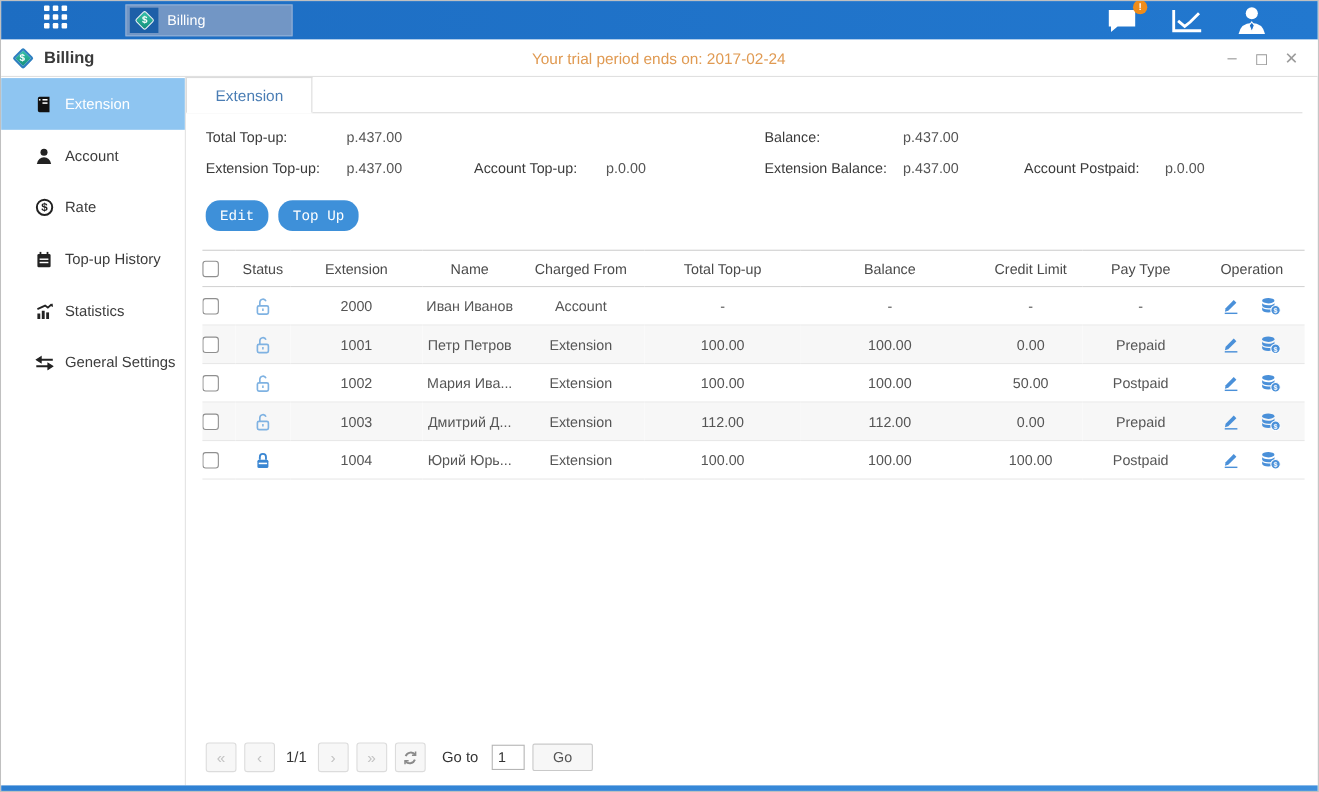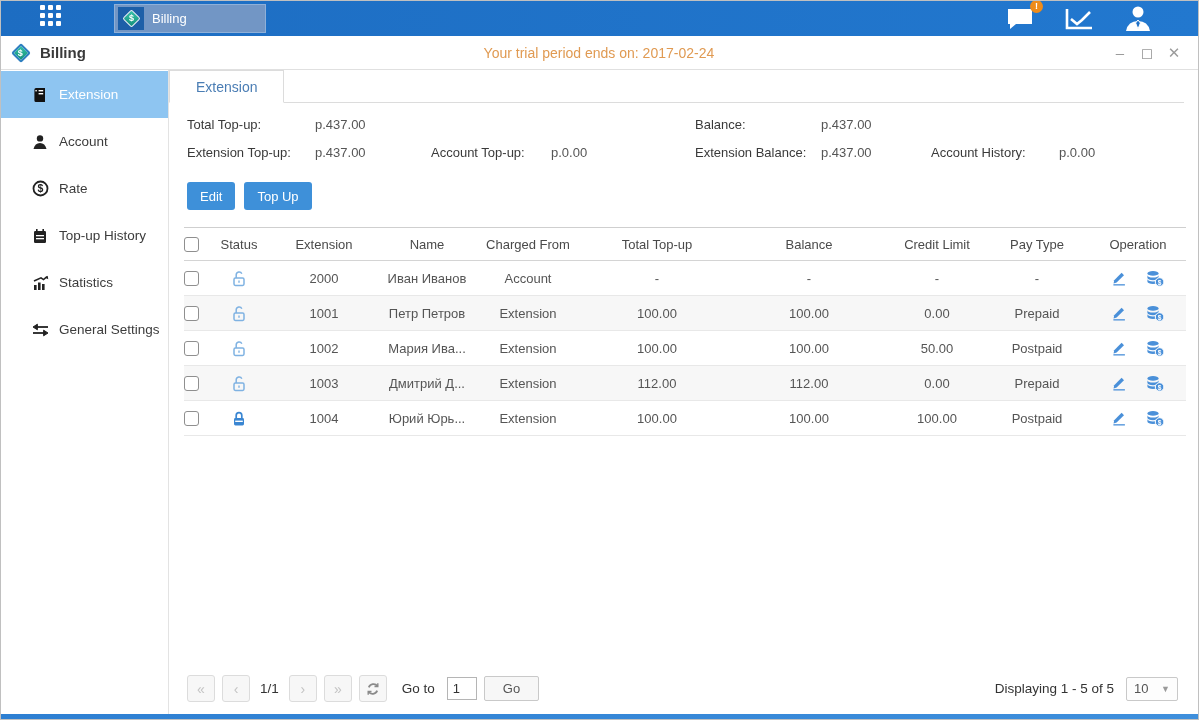--- a/index.html
+++ b/index.html
@@ -45,21 +45,21 @@
   .tabstrip { height:33px; display:flex; border-bottom:1px solid #dcdcdc; flex:none; }
   .tab { min-width:107px; padding:0 26px; background:#fff; border:1px solid #dcdcdc; border-bottom:1px solid #fff; margin-bottom:-1px; display:flex; align-items:center; justify-content:center; color:#4a7db4; font-size:14px; cursor:pointer; }
 
   
   .summary { padding:14px 0 4px 18px; display:grid; grid-template-columns:128px 116px 120px 144px 126px 110px 128px 1fr; row-gap:13px; align-items:center; flex:none; }
   .slabel { font-weight:normal; color:#3a3a3a; }
   .sval { color:#555; }
 
   
   .actions { padding:18px 0 0 18px; display:flex; gap:9px; flex:none; }
-  .btn-blue { background:#3e90d9; color:#fff; border:none; border-radius:3px; height:28px; padding:0 13px; font-size:13px; font-family:Liberation Sans, sans-serif; cursor:pointer; }
+  .btn-blue { background:#3e90d9; color:#fff; border:none; border-radius:13px; height:28px; padding:0 13px; font-size:13px; font-family:Liberation Mono, monospace; cursor:pointer; }
 
   
   .tablewrap { margin:17px 0 0 15px; flex:none; }
   table { width:1002px; border-collapse:collapse; table-layout:fixed; }
   thead th { height:33px; font-weight:normal; color:#4a4a4a; font-size:13px; border-top:1px solid #cfcfcf; border-bottom:1px solid #d4d4d4; text-align:center; }
   tbody td { height:35px; text-align:center; color:#555; font-size:13px; border-bottom:1px solid #e8e8e8; overflow:hidden; white-space:nowrap; }
   tbody tr.alt { background:#f7f7f7; }
   .cbx { width:15px; height:15px; border:1px solid #8f8f8f; border-radius:3px; background:#fff; display:inline-block; vertical-align:middle; cursor:pointer; }
   .opcell .opic { display:inline-flex; margin:0 8px; cursor:pointer; color:#4a90d9; vertical-align:middle; }
 
@@ -230,21 +230,21 @@
         <span class="sval">p.437.00</span>
         <span></span>
           <span></span>
 
         <span class="slabel">Extension Top-up:</span>
         <span class="sval">p.437.00</span>
         <span class="slabel">Account Top-up:</span>
         <span class="sval">p.0.00</span>
         <span class="slabel">Extension Balance:</span>
         <span class="sval">p.437.00</span>
-        <span class="slabel">Account History:</span>
+        <span class="slabel">Account Postpaid:</span>
         <span class="sval">p.0.00</span>
       </div>
 
       <div class="actions">
         <button class="btn-blue">Edit</button>
         <button class="btn-blue">Top Up</button>
       </div>
 
       <div class="tablewrap">
         <table>
@@ -474,25 +474,18 @@
           <svg width="14" height="14" viewBox="0 0 14 14" fill="none" stroke="#8a8a8a" stroke-width="1.8">
             <path d="M11.5 4.2 A5 5 0 0 0 2.8 5.4"></path>
               <path d="M2.5 9.8 A5 5 0 0 0 11.2 8.6"></path>
             <path d="M11.8 1.2 V4.5 H8.5" stroke-width="1.4"></path>
               <path d="M2.2 12.8 V9.5 H5.5" stroke-width="1.4"></path>
           </svg>
         </span>
         <span class="goto-label">Go to</span>
         <input class="goto-input" value="1" style="">
         <button class="gobtn">Go</button>
-        <span class="foot-right">
-          <span class="displaying">Displaying 1 - 5 of 5</span>
-          <span class="pagesize">
-            <span>10</span>
-            <span class="car">▼</span>
-          </span>
-        </span>
       </div>
     </div>
   </div>
 
   <div class="bottom-edge"></div>
 </div>
 
 </body></html>

